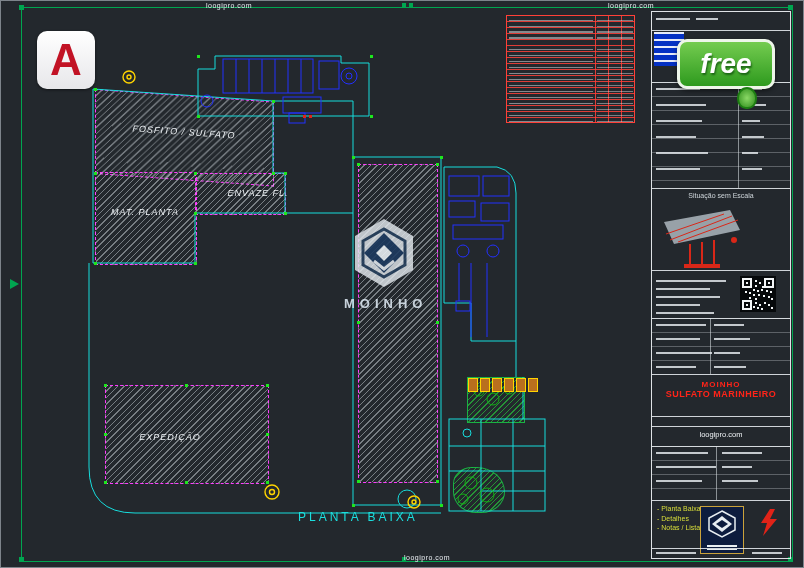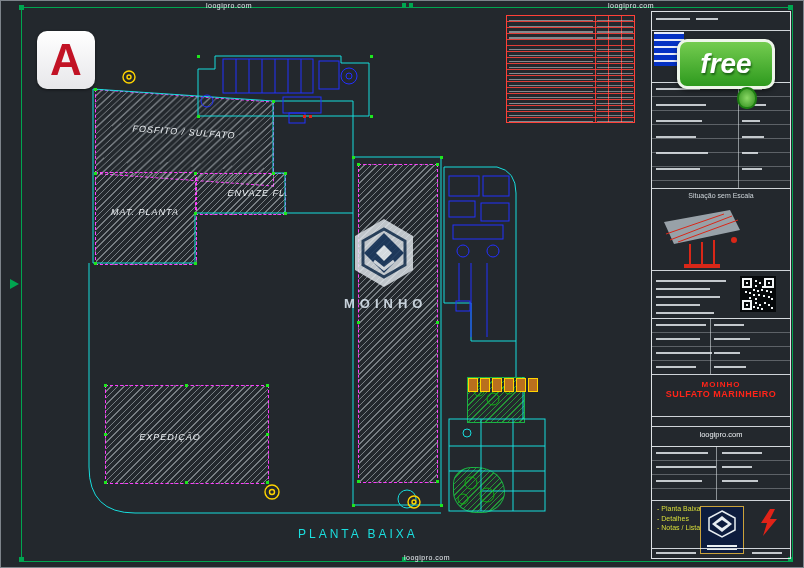--- a/index.html
+++ b/index.html
@@ -196,21 +196,21 @@
     <g fill="#e02318">
       <rect x="302" y="114" width="3" height="3"></rect>
         <rect x="308" y="114" width="3" height="3"></rect>
     </g>
   </svg>
 
   <div class="room-label" style="left:183px;top:131px;transform:translate(-50%,-50%) rotate(4deg);">FOSFITO / SULFATO</div>
   <div class="room-label" style="left:238px;top:192px;margin-left:19px;">ENVAZE FL.</div>
   <div class="room-label" style="left:144px;top:211px;">MAT. PLANTA</div>
   <div class="room-label" style="left:169px;top:436px;">EXPEDIÇÃO</div>
-  <div class="caption" style="left:297px;top:526px;">PLANTA BAIXA</div>
+  <div class="caption" style="left:297px;top:509px;">PLANTA BAIXA</div>
 
   <div class="wmlogo">
     <svg width="80" height="74" viewBox="0 0 80 74">
       <polygon points="40,2 69,19 69,53 40,70 11,53 11,19" fill="#dfe5ea" opacity="0.92"></polygon>
       <polygon points="40,12 61,24 61,48 40,60 19,48 19,24" fill="none" stroke="#27415e" stroke-width="3"></polygon>
       <polygon points="40,16 60,36 40,56 20,36" fill="#1d3a5f"></polygon>
       <polygon points="40,28 48,36 40,44 32,36" fill="#e8eef2"></polygon>
       <path d="M30,44 L40,52 L50,44" fill="none" stroke="#dfe5ea" stroke-width="3"></path>
     </svg>
     <div class="txt">MOINHO</div>

